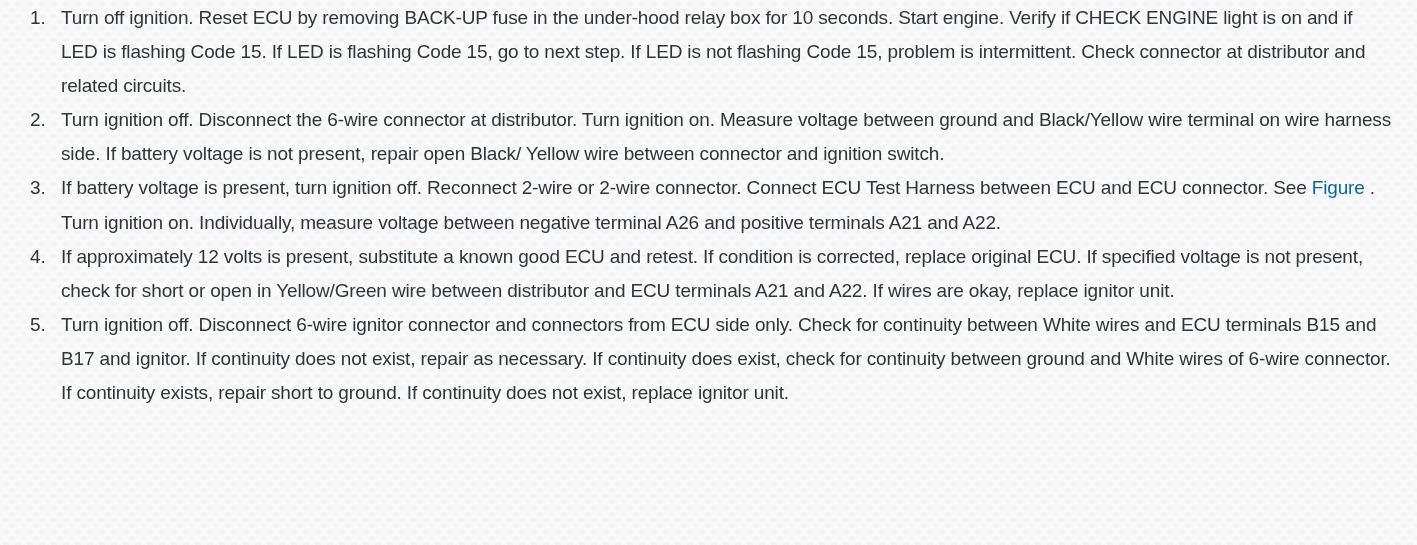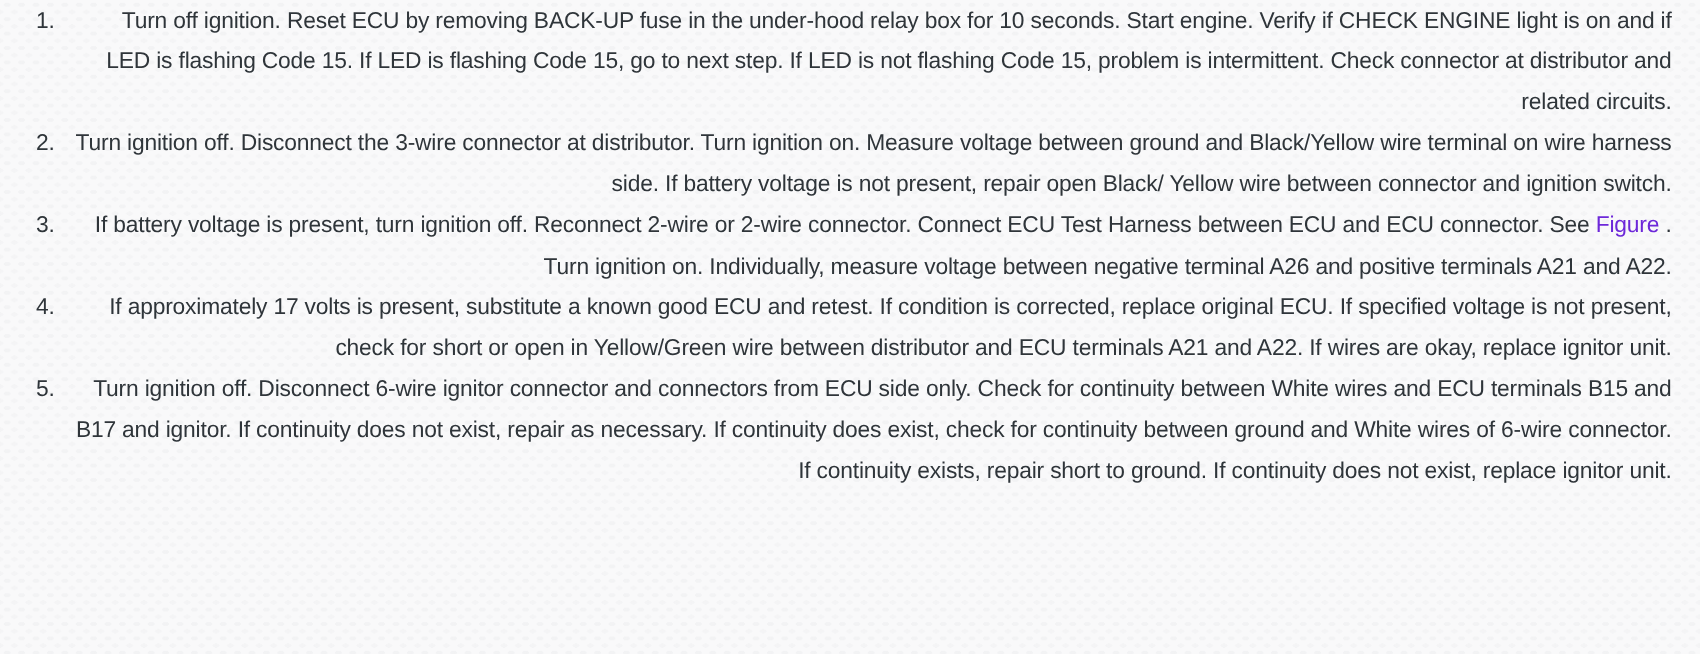--- a/index.html
+++ b/index.html
@@ -30,51 +30,50 @@
   ol.steps li {
     display: flex;
     align-items: flex-start;
   }
   ol.steps .num {
     flex: none;
     width: 31px;
   }
   ol.steps .step-text {
     flex: 1 1 auto;
-    text-align: right;
   }
   a.figure-link {
-    color: #6d28d9;
+    color: #0369a1;
     text-decoration: none;
     cursor: pointer;
   }
 </style>
 </head>
 <body>
 
 <ol class="steps">
 
   <li>
     <span class="num">1.</span>
     <span class="step-text">Turn off ignition. Reset ECU by removing BACK-UP fuse in the under-hood relay box for 10 seconds. Start engine. Verify if CHECK ENGINE light is on and if LED is flashing Code 15. If LED is flashing Code 15, go to next step. If LED is not flashing Code 15, problem is intermittent. Check connector at distributor and related circuits.</span>
   </li>
 
   <li>
     <span class="num">2.</span>
-    <span class="step-text">Turn ignition off. Disconnect the 3-wire connector at distributor. Turn ignition on. Measure voltage between ground and Black/Yellow wire terminal on wire harness side. If battery voltage is not present, repair open Black/ Yellow wire between connector and ignition switch.</span>
+    <span class="step-text">Turn ignition off. Disconnect the 6-wire connector at distributor. Turn ignition on. Measure voltage between ground and Black/Yellow wire terminal on wire harness side. If battery voltage is not present, repair open Black/ Yellow wire between connector and ignition switch.</span>
   </li>
 
   <li>
     <span class="num">3.</span>
     <span class="step-text"><span>If battery voltage is present, turn ignition off. Reconnect 2-wire or 2-wire connector. Connect ECU Test Harness between ECU and ECU connector. See </span><a class="figure-link">Figure</a><span> . Turn ignition on. Individually, measure voltage between negative terminal A26 and positive terminals A21 and A22.</span></span>
   </li>
 
   <li>
     <span class="num">4.</span>
-    <span class="step-text">If approximately 17 volts is present, substitute a known good ECU and retest. If condition is corrected, replace original ECU. If specified voltage is not present, check for short or open in Yellow/Green wire between distributor and ECU terminals A21 and A22. If wires are okay, replace ignitor unit.</span>
+    <span class="step-text">If approximately 12 volts is present, substitute a known good ECU and retest. If condition is corrected, replace original ECU. If specified voltage is not present, check for short or open in Yellow/Green wire between distributor and ECU terminals A21 and A22. If wires are okay, replace ignitor unit.</span>
   </li>
 
   <li>
     <span class="num">5.</span>
     <span class="step-text">Turn ignition off. Disconnect 6-wire ignitor connector and connectors from ECU side only. Check for continuity between White wires and ECU terminals B15 and B17 and ignitor. If continuity does not exist, repair as necessary. If continuity does exist, check for continuity between ground and White wires of 6-wire connector. If continuity exists, repair short to ground. If continuity does not exist, replace ignitor unit.</span>
   </li>
 
 </ol>
 
 </body></html>

